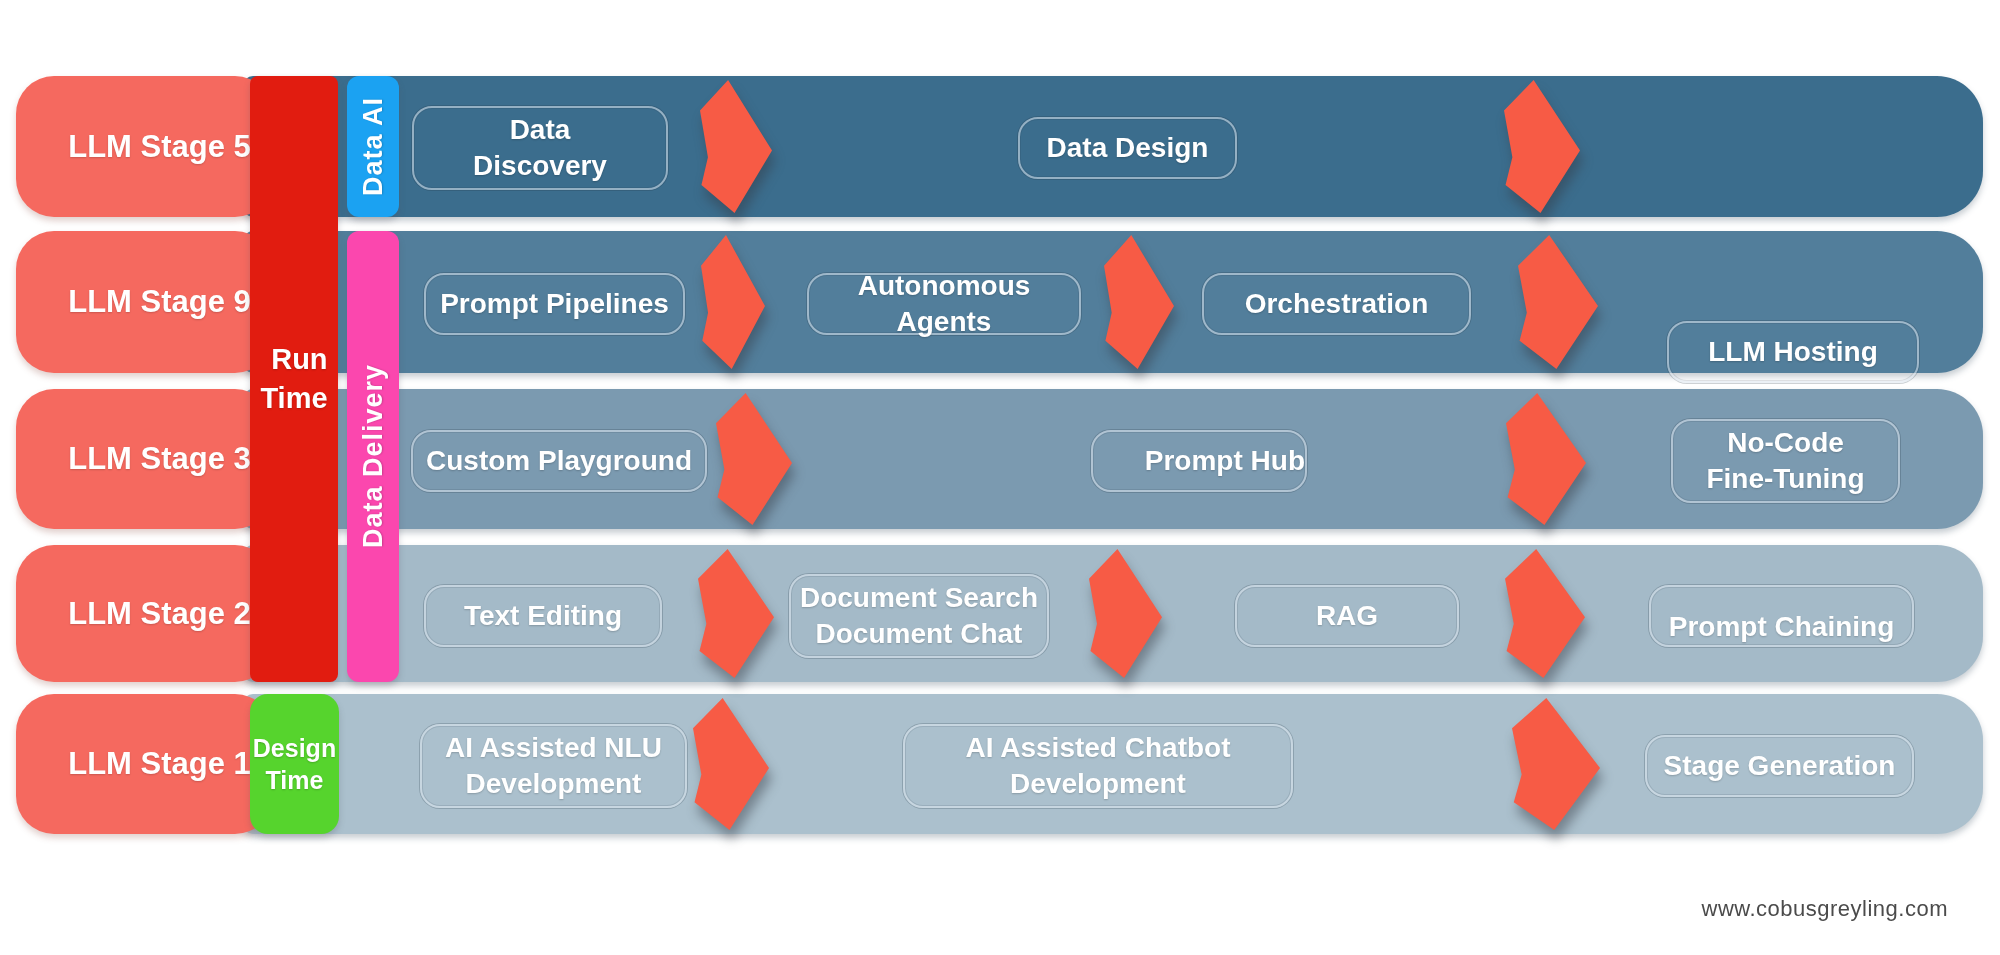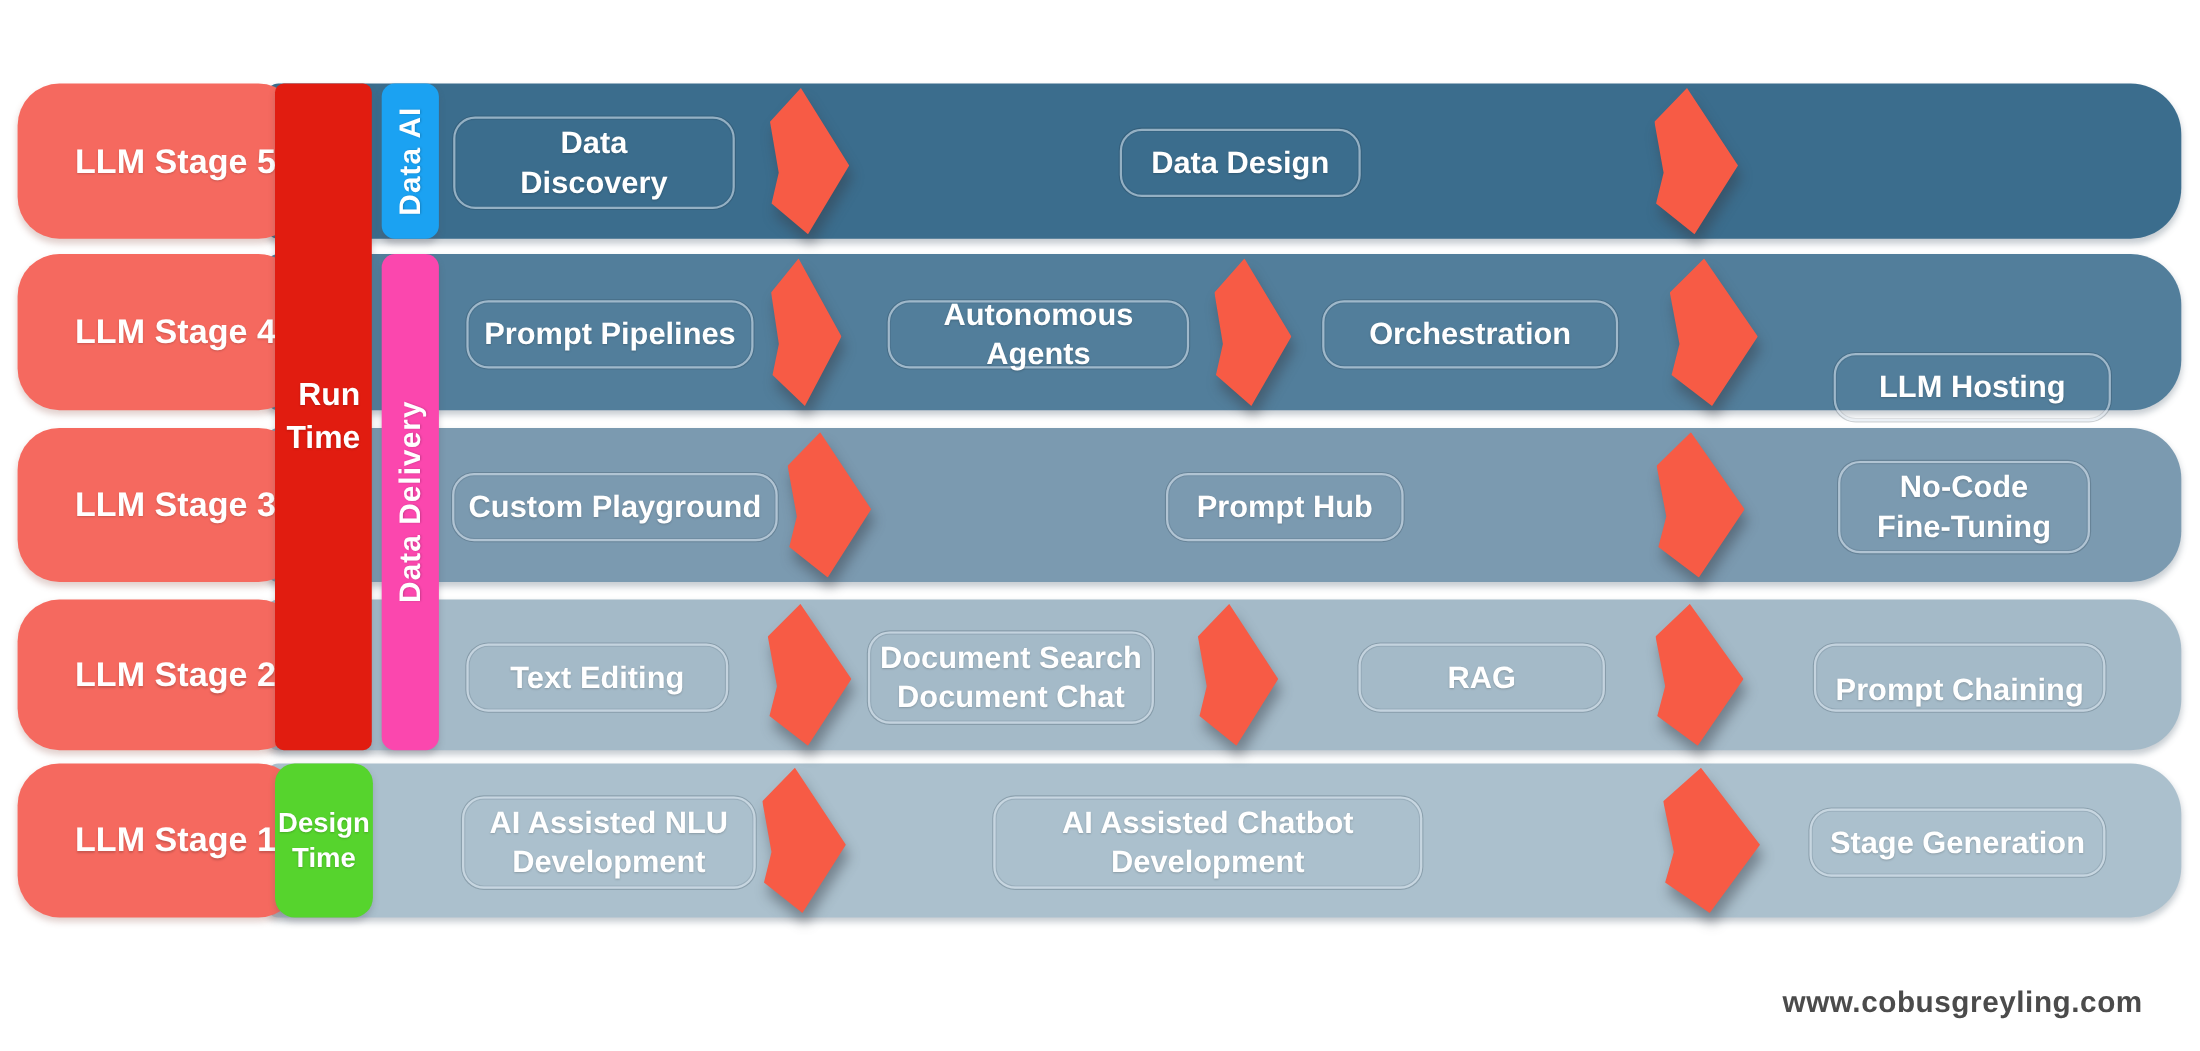--- a/index.html
+++ b/index.html
@@ -53,37 +53,37 @@
     color:#fff;font-weight:700;font-size:28px;line-height:1.28;
     text-align:center;text-shadow:0 1px 2px rgba(0,0,0,0.2);
   }
   .nodebox .lbl{white-space:pre-line;}
   
   .arrow{position:absolute;filter:drop-shadow(3px 10px 6px rgba(50,55,65,0.45));}
   .arrow svg{display:block;width:100%;height:100%;}
   .arrow polygon{fill:var(--arrow);}
   
   .footer{
-    position:absolute;right:52px;top:896px;font-size:27px;color:var(--footer);
-    font-weight:700;letter-spacing:0.5px;margin-left:20px;
+    position:absolute;right:52px;top:896px;font-size:22px;color:var(--footer);
+    font-weight:400;letter-spacing:0.5px;margin-left:20px;
   }
 </style>
 </head>
 <body>
 
 <div class="canvas">
 
   <div class="band r1"></div>
   <div class="band r2"></div>
   <div class="band r3"></div>
   <div class="band r4"></div>
   <div class="band r5"></div>
 
   <div class="stage" style="top:76px;height:141px;">LLM Stage 5</div>
-  <div class="stage" style="top:231px;height:142px;">LLM Stage 4</div>
+  <div class="stage" style="top:231px;height:142px;">LLM Stage 9</div>
   <div class="stage" style="top:389px;height:140px;">LLM Stage 3</div>
   <div class="stage" style="top:545px;height:137px;">LLM Stage 2</div>
   <div class="stage" style="top:694px;height:140px;">LLM Stage 1</div>
 
   <div class="bar runtime">Run
 Time</div>
   <div class="bar dataai">
     <span class="vtext">Data AI</span>
   </div>
   <div class="bar datadelivery">
@@ -139,21 +139,21 @@
     </div>
 
   <div class="nodebox" style="left:411px;top:430px;width:292px;height:58px;">
       <span class="lbl">Custom Playground</span>
     </div>
   <div class="arrow" style="left:716px;top:393px;width:76px;height:132px;">
       <svg viewBox="0 0 100 100" preserveAspectRatio="none">
         <polygon points="39,0 100,53 48,100 2,79 11,58 0,23"></polygon>
       </svg>
     </div>
-  <div class="nodebox" style="left:1060px;top:430px;width:212px;height:58px;">
+  <div class="nodebox" style="left:1091px;top:430px;width:212px;height:58px;justify-content:flex-end;">
       <span class="lbl">Prompt Hub</span>
     </div>
   <div class="arrow" style="left:1506px;top:393px;width:80px;height:132px;">
       <svg viewBox="0 0 100 100" preserveAspectRatio="none">
         <polygon points="39,0 100,53 48,100 2,79 11,58 0,23"></polygon>
       </svg>
     </div>
   <div class="nodebox" style="left:1671px;top:419px;width:225px;height:80px;">
       <span class="lbl">No-Code
 Fine-Tuning</span>

